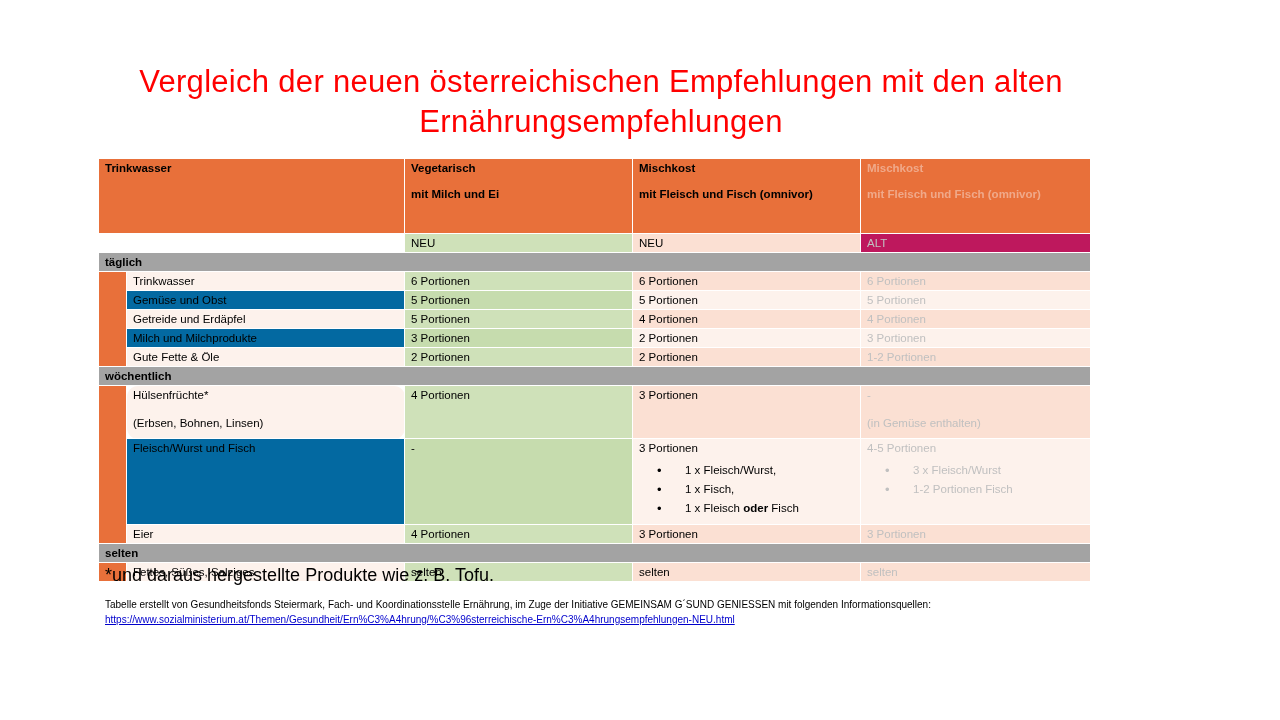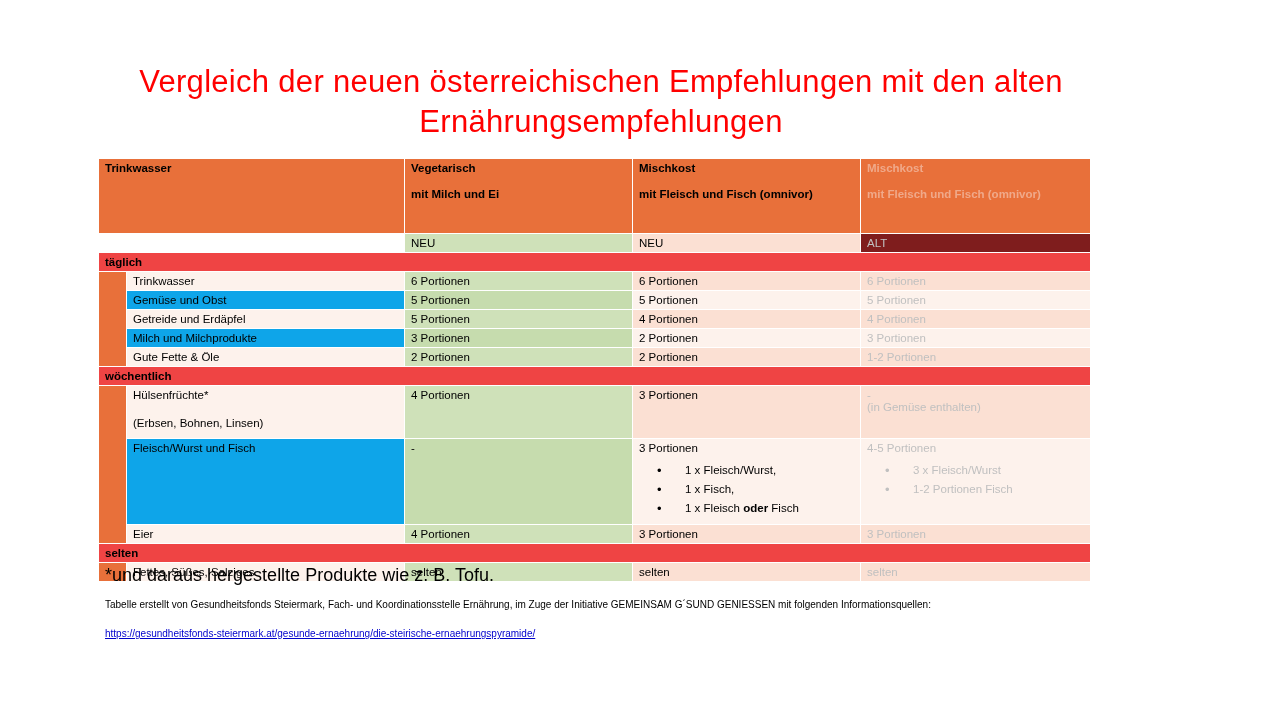--- a/index.html
+++ b/index.html
@@ -68,37 +68,37 @@
     display: block;
     margin-top: 14px;
   }
   .neu-veg {
     background: #CFE1B9;
   }
   .neu-misch {
     background: #FBE0D3;
   }
   .neu-alt {
-    background: #7f1d1d;
+    background: #be185d;
     color: #C0C0C0;
   }
   .neu-label {
     background: #FFFFFF;
   }
   .section {
-    background: #ef4444;
+    background: #a3a3a3;
     color: #000000;
     font-weight: bold;
     padding-left: 8px;
   }
   .gut {
     background: #E8703A;
   }
   .rowlabel-a { background: #FDF2EC; }
-  .rowlabel-b { background: #0ea5e9; margin-left: 30px; }
+  .rowlabel-b { background: #0369a1; margin-left: 30px; }
   .veg-a { background: #CFE1B9; }
   .veg-b { background: #C6DCAE; }
   .mis-a { background: #FDF2EC; }
   .mis-b { background: #FBE0D3; }
   .alt-a { background: #FDF2EC; color: #C0C0C0; }
   .alt-b { background: #FBE0D3; color: #C0C0C0; }
 
   ul.bullets {
     margin: 10px 0 0 0;
     padding-left: 18px;
@@ -214,29 +214,29 @@
           <td class="veg-a">2 Portionen</td>
           <td class="mis-b">2 Portionen</td>
           <td class="alt-b">1-2 Portionen</td>
         </tr>
 
         <tr>
           <td class="section" colspan="5">wöchentlich</td>
         </tr>
         <tr>
           <td class="gut" rowspan="3"></td>
-          <td class="rowlabel-a" style="height:46px;">
+          <td class="rowlabel-a" style="height:46px;border-radius:11px;">
             <div>Hülsenfrüchte*</div>
             <div style="margin-top:16px;">(Erbsen, Bohnen, Linsen)</div>
           </td>
           <td class="veg-a">4 Portionen</td>
           <td class="mis-b">3 Portionen</td>
           <td class="alt-b">
             <div>-</div>
-            <div style="margin-top:0;">(in Gemüse enthalten)</div>
+            <div style="margin-top:16px;">(in Gemüse enthalten)</div>
           </td>
         </tr>
         <tr>
           <td class="rowlabel-b">Fleisch/Wurst und Fisch</td>
           <td class="veg-b">-</td>
           <td class="mis-a">
             <div>3 Portionen</div>
             <ul class="bullets">
               <li>1 x Fleisch/Wurst,</li>
               <li>1 x Fisch,</li>
@@ -269,17 +269,16 @@
           <td class="alt-b">selten</td>
         </tr>
       </tbody>
     </table>
   </div>
 
   <div class="note">*und daraus hergestellte Produkte wie z. B. Tofu.</div>
 
   <div class="source">
     <div>Tabelle erstellt von Gesundheitsfonds Steiermark, Fach- und Koordinationsstelle Ernährung, im Zuge der Initiative GEMEINSAM  G´SUND  GENIESSEN  mit  folgenden Informationsquellen:</div>
-    <br>
-    <a href="#">https://gesundheitsfonds-steiermark.at/gesunde-ernaehrung/die-steirische-ernaehrungspyramide/</a>
+    <a href="#">https://www.sozialministerium.at/Themen/Gesundheit/Ern%C3%A4hrung/%C3%96sterreichische-Ern%C3%A4hrungsempfehlungen-NEU.html</a><br>
   </div>
 
 </div>
 
 </body></html>

